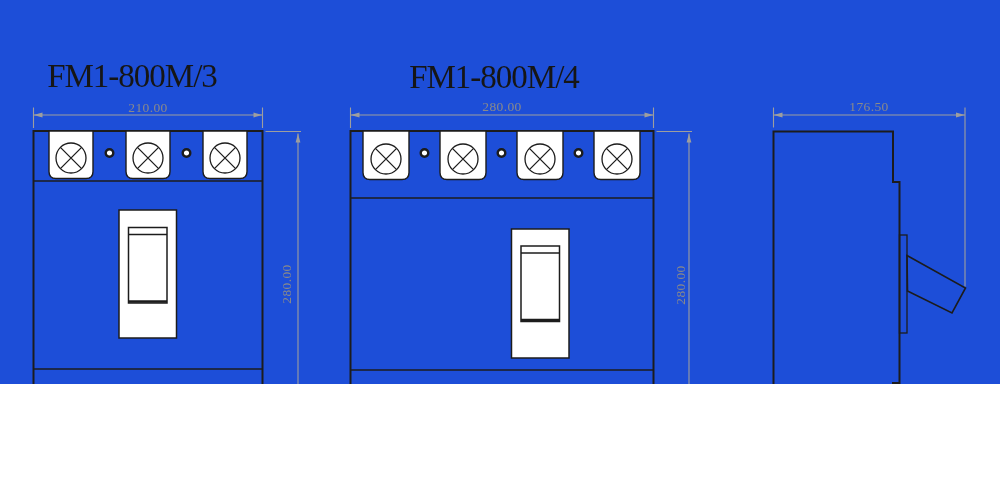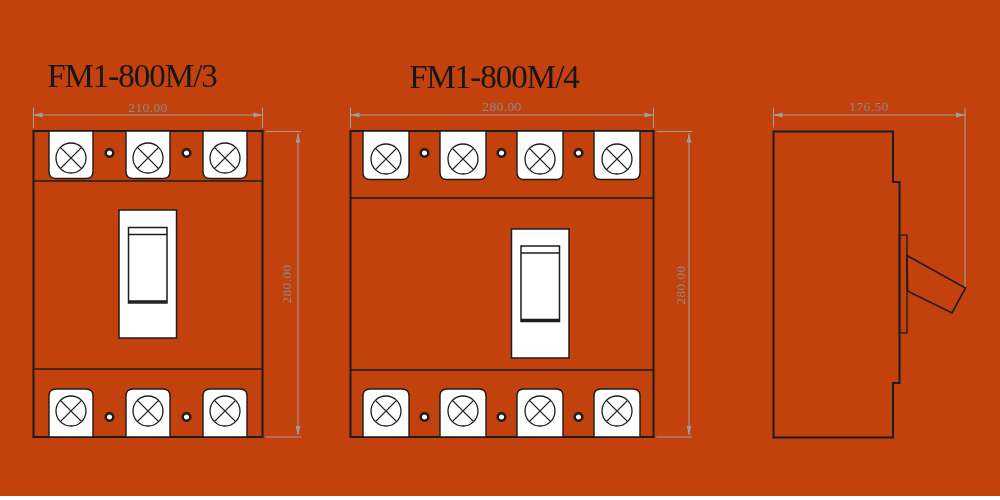--- a/index.html
+++ b/index.html
@@ -1,16 +1,16 @@
 <!DOCTYPE html>
 <html><head>
 <meta charset="utf-8">
 <style>
   html,body{margin:0;padding:0;background:#ffffff;}
-  .stage{position:relative;width:1000px;height:496px;background:#c2410c;overflow:hidden;
+  .stage{position:relative;width:1000px;height:384px;background:#1d4ed8;overflow:hidden;
          font-family:"Liberation Sans",sans-serif;}
   svg{display:block;}
   
   .ln   {stroke:#1c1c1c;fill:none;}
   .body {stroke-width:2;}
   .sep  {stroke-width:1.3;}
   .pad  {stroke-width:1.4;fill:#ffffff;}
   .scr  {stroke-width:1.3;fill:none;}
   .holec{stroke:#1c1c1c;stroke-width:2.4;fill:#ffffff;}
   .sw   {stroke-width:1.5;fill:#ffffff;}

